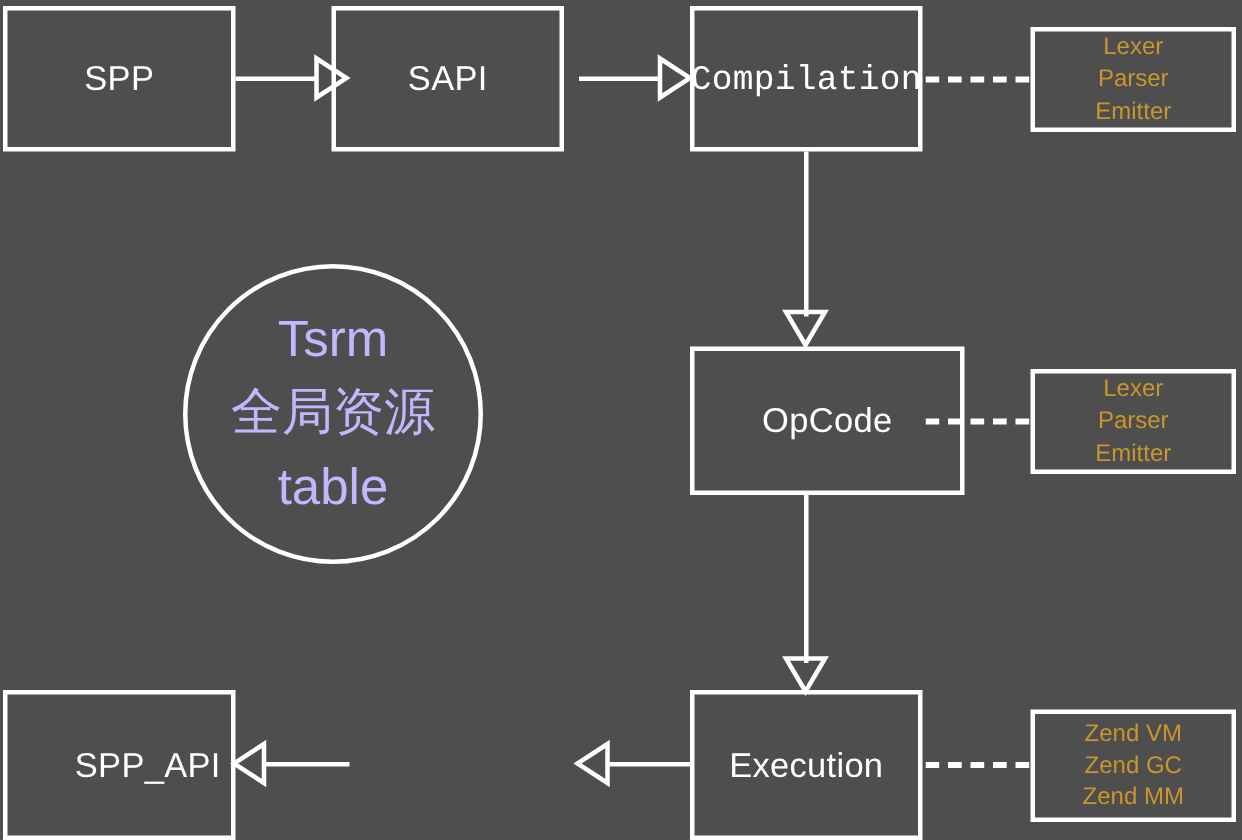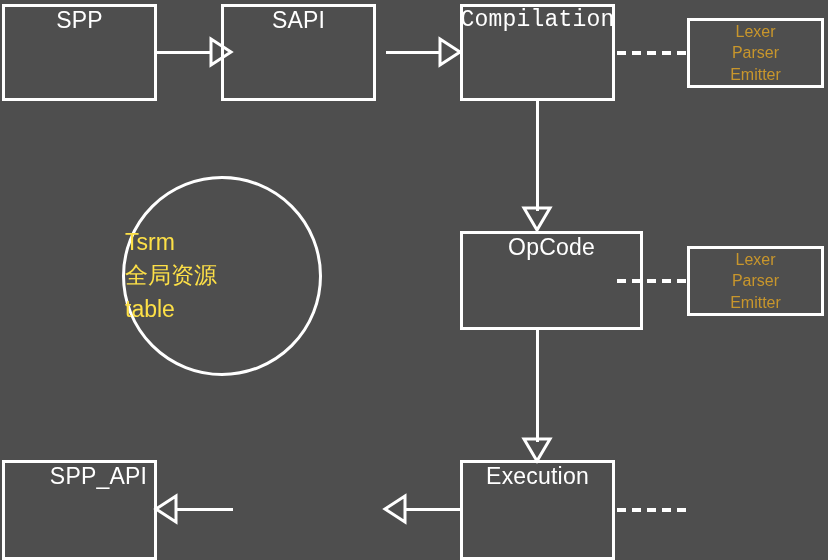--- a/index.html
+++ b/index.html
@@ -13,21 +13,21 @@
     height: 560px;
     background: #4e4e4e;
     overflow: hidden;
     font-family: "Liberation Sans", "DejaVu Sans", sans-serif;
   }
   .node {
     position: absolute;
     border: 3px solid #ffffff;
     box-sizing: border-box;
     display: flex;
-    align-items: flex-start;
+    align-items: center;
     justify-content: center;
     color: #ffffff;
     font-size: 23px;
     font-weight: 400;
     letter-spacing: 0.2px;
     background: transparent;
   }
   .sidebox {
     position: absolute;
     border: 3px solid #ffffff;
@@ -43,23 +43,24 @@
     font-weight: 400;
   }
   .sidebox span { display: block; white-space: nowrap; }
   .circle {
     position: absolute;
     border: 3px solid #ffffff;
     border-radius: 50%;
     box-sizing: border-box;
     display: flex;
     flex-direction: column;
+    align-items: center;
     justify-content: center;
-    color: #fde047;
-    font-size: 23px;
+    color: #c4b5fd;
+    font-size: 34px;
     line-height: 1.45;
     background: transparent;
   }
   .circle span { display: block; white-space: nowrap; }
   .conn { position: absolute; }
   .conn svg { display: block; overflow: visible; }
   .hline {
     position: absolute;
     height: 3px;
     background: #ffffff;
@@ -166,14 +167,19 @@
 
   <div class="hline" style="left:176px; top:508px; width:57px;"></div>
   <div class="conn" style="left:154px; top:494px;">
     <svg width="24" height="30" viewBox="0 0 24 30">
       <polygon points="22,2 2,15 22,28" fill="none" stroke="#ffffff" stroke-width="3" stroke-linejoin="miter"></polygon>
     </svg>
   </div>
 
   <div class="dashed-h" style="left:617px; top:508px; width:72px;"></div>
 
+  <div class="sidebox" style="left:687px; top:473px; width:137px; height:75px;">
+    <span>Zend VM</span>
+    <span>Zend GC</span>
+    <span>Zend MM</span>
+  </div>
 
 </div>
 
 </body></html>

